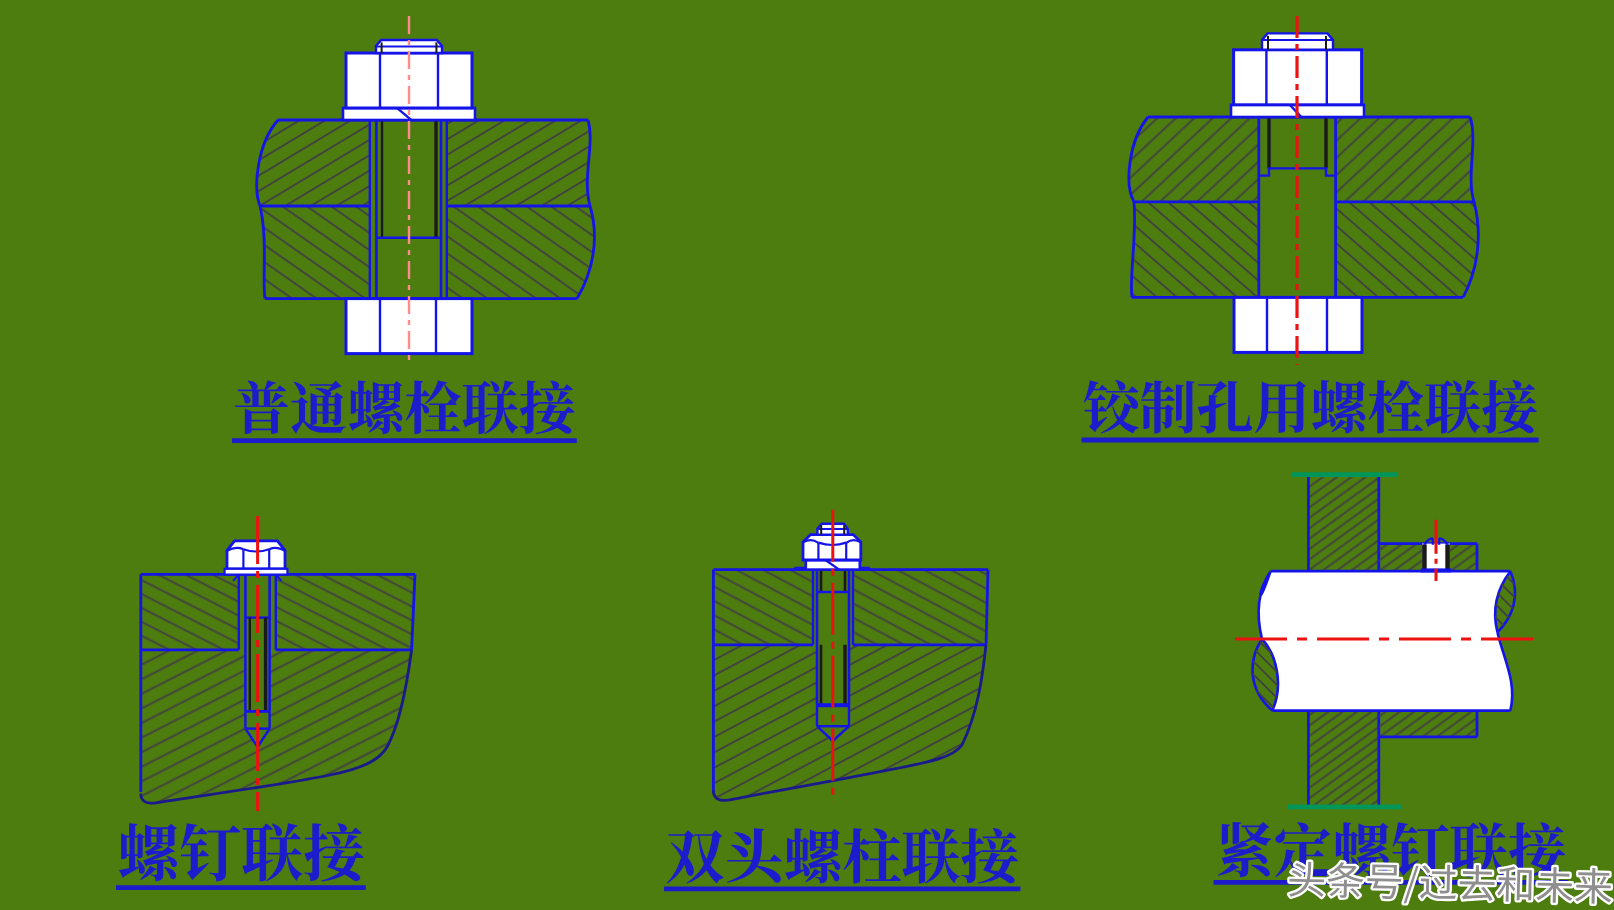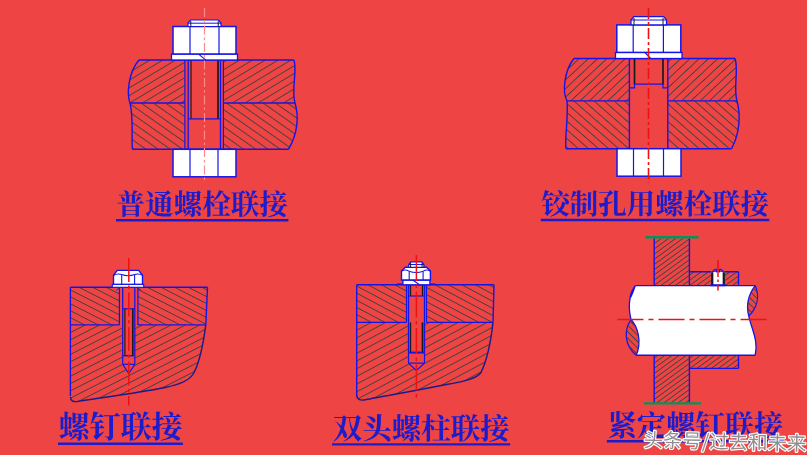--- a/index.html
+++ b/index.html
@@ -1,17 +1,17 @@
 <!DOCTYPE html>
 <html><head>
 <meta charset="utf-8">
 <style>
   html,body { margin:0; padding:0; background:#ffffff; }
   body { font-family: "Liberation Sans", sans-serif; }
-  #stage { position:relative; width:807px; height:455px; background:#ef4444; overflow:hidden; }
+  #stage { position:relative; width:807px; height:455px; background:#4d7c0f; overflow:hidden; }
   #drawing { position:absolute; left:0; top:0; }
   .cap-text { position:absolute; color:transparent; overflow:hidden; white-space:nowrap;
               font-family:"Liberation Serif", serif; font-weight:bold; pointer-events:none; }
 </style>
 </head>
 <body>
 
 <div id="stage">
 <svg id="drawing" width="807" height="455" viewBox="0 0 807 455">
 <defs>

